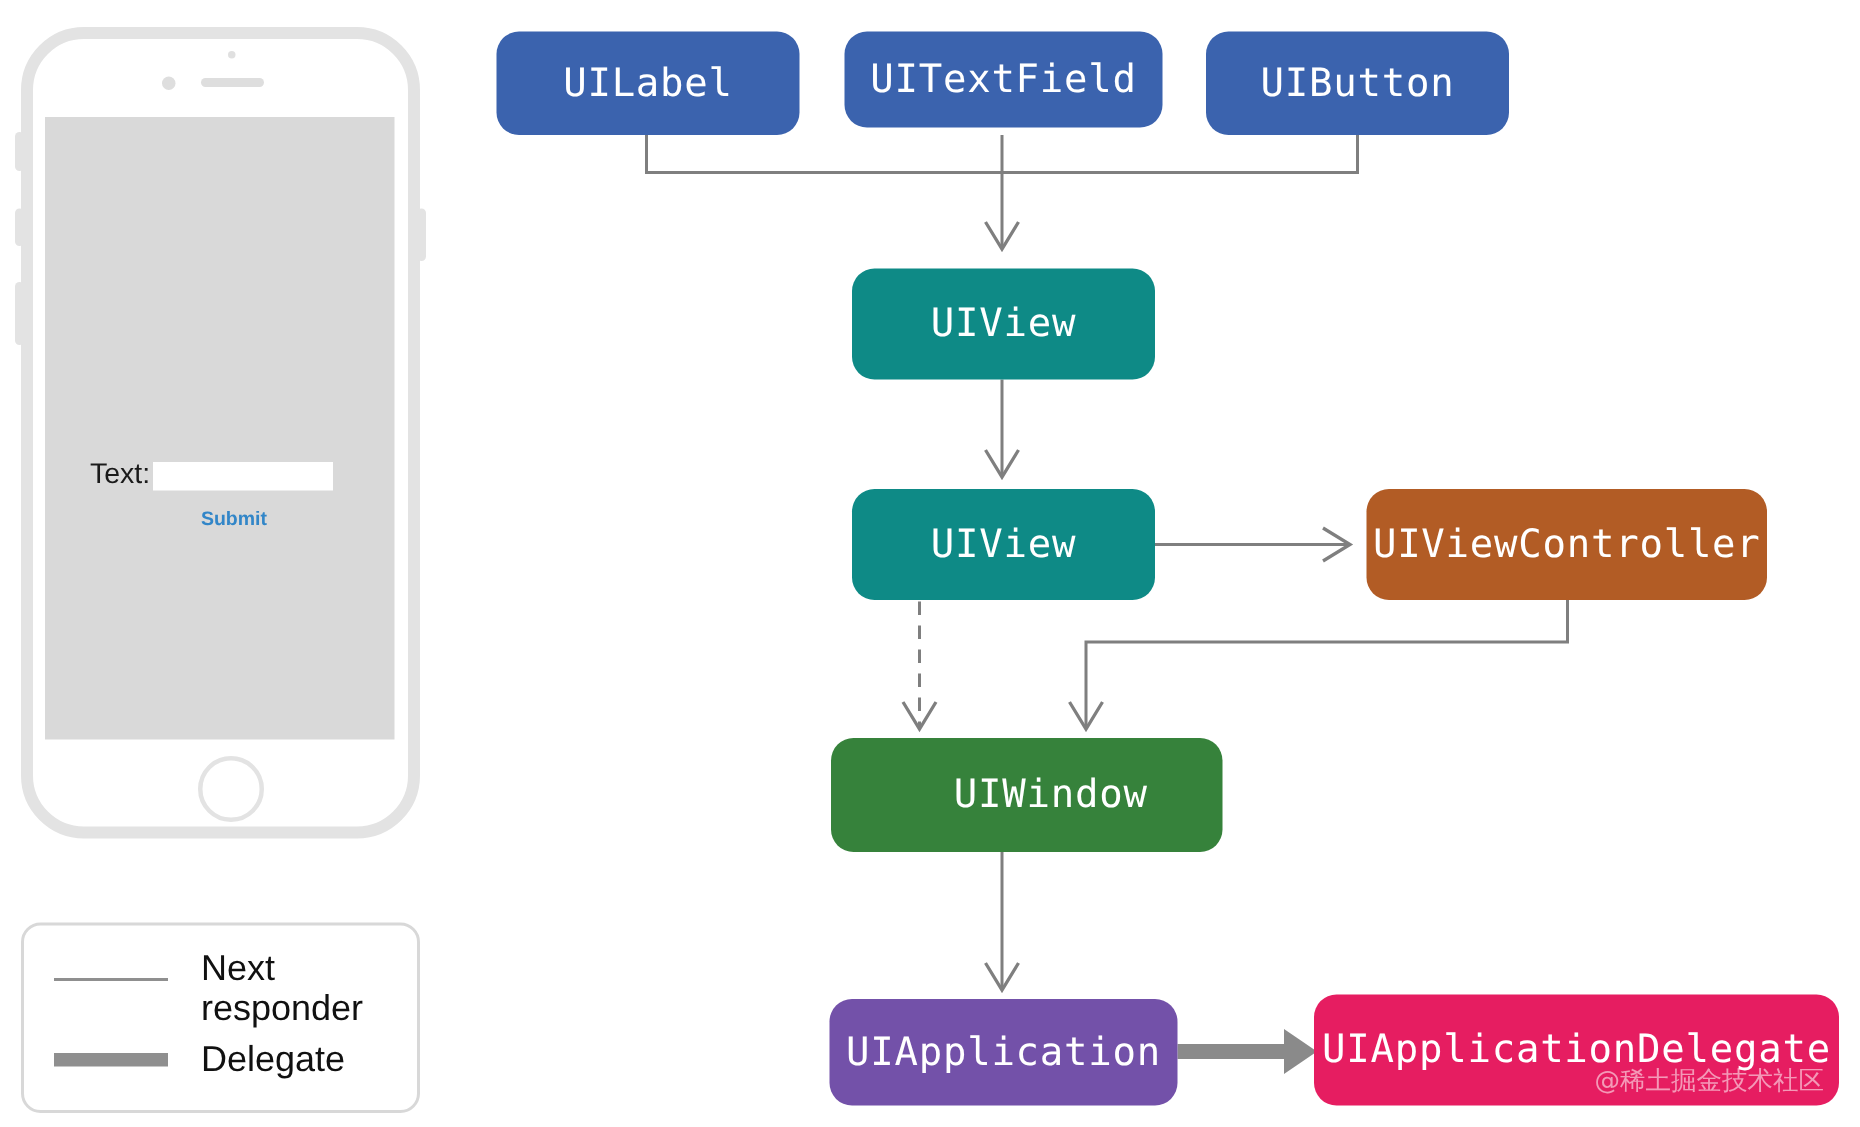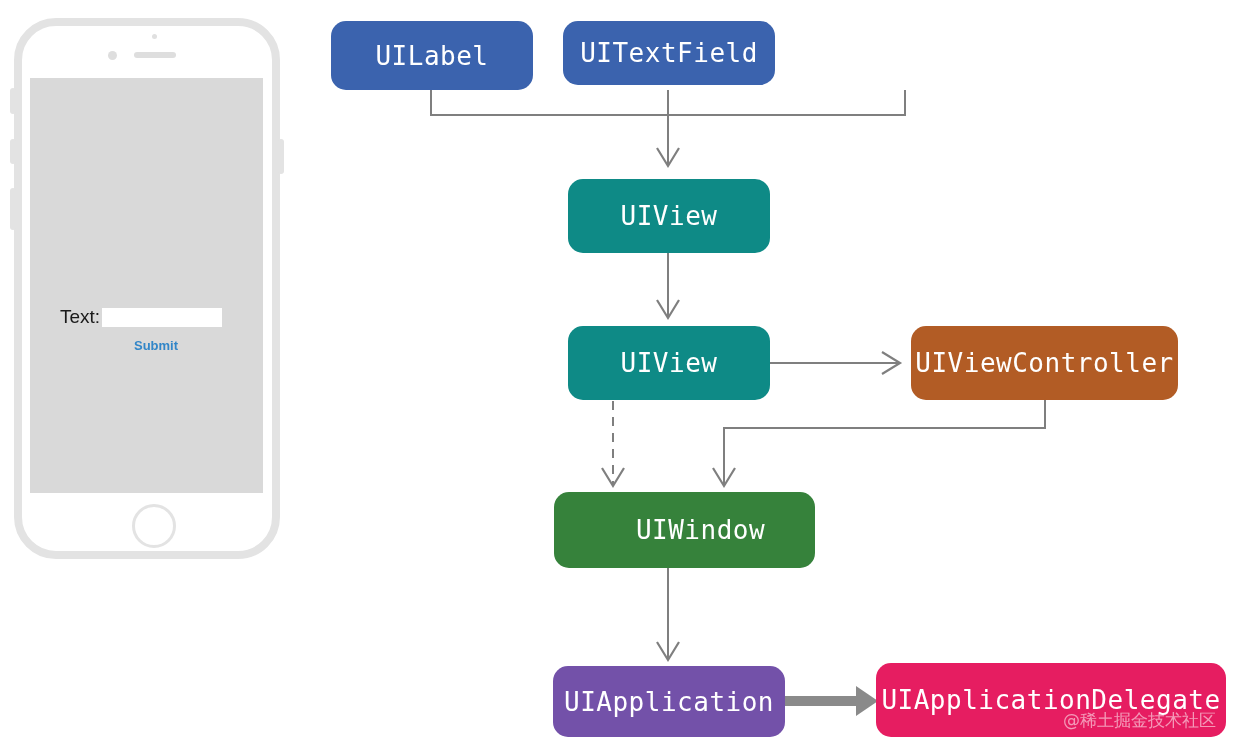--- a/index.html
+++ b/index.html
@@ -82,26 +82,35 @@
     <div class="screen">
       <div class="form-row">
         <span class="text-label">Text:</span>
         <span class="text-input"></span>
       </div>
       <div class="submit" style="color: rgb(50, 134, 200);">Submit</div>
     </div>
     <div class="home"></div>
   </div>
 
+  <div class="legend">
+    <div class="legend-line thin"></div>
+    <div class="legend-label l1">Next responder</div>
+    <div class="legend-line thick"></div>
+    <div class="legend-label l2">Delegate</div>
+  </div>
 
   <div class="node" style="left: 331px; top: 21px; width: 202px; height: 69px; background-color: rgb(59, 99, 174);">
     <span>UILabel</span>
   </div>
   <div class="node" style="left: 563px; top: 21px; width: 212px; height: 64px; background-color: rgb(59, 99, 174);">
     <span>UITextField</span>
+  </div>
+  <div class="node" style="left: 804px; top: 21px; width: 202px; height: 69px; background-color: rgb(59, 99, 174);">
+    <span>UIButton</span>
   </div>
   <div class="node" style="left: 568px; top: 179px; width: 202px; height: 74px; background-color: rgb(14, 138, 134);">
     <span>UIView</span>
   </div>
   <div class="node" style="left: 568px; top: 326px; width: 202px; height: 74px; background-color: rgb(14, 138, 134);">
     <span>UIView</span>
   </div>
   <div class="node" style="left: 911px; top: 326px; width: 267px; height: 74px; background-color: rgb(178, 92, 37);">
     <span>UIViewController</span>
   </div>

